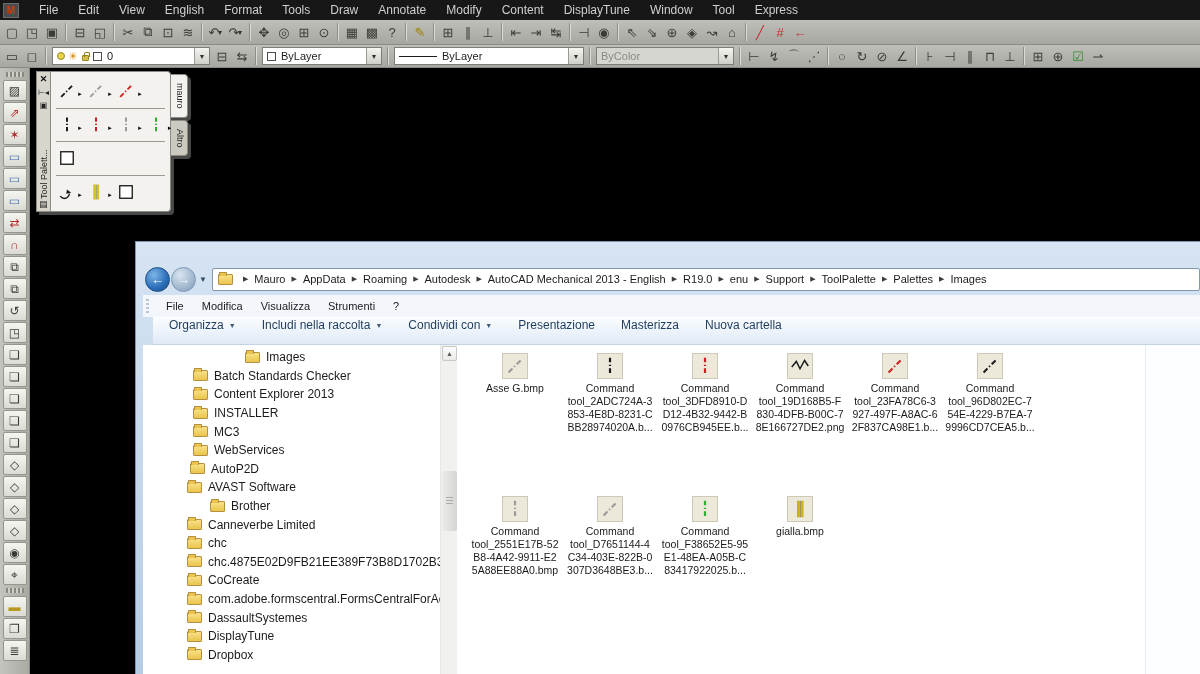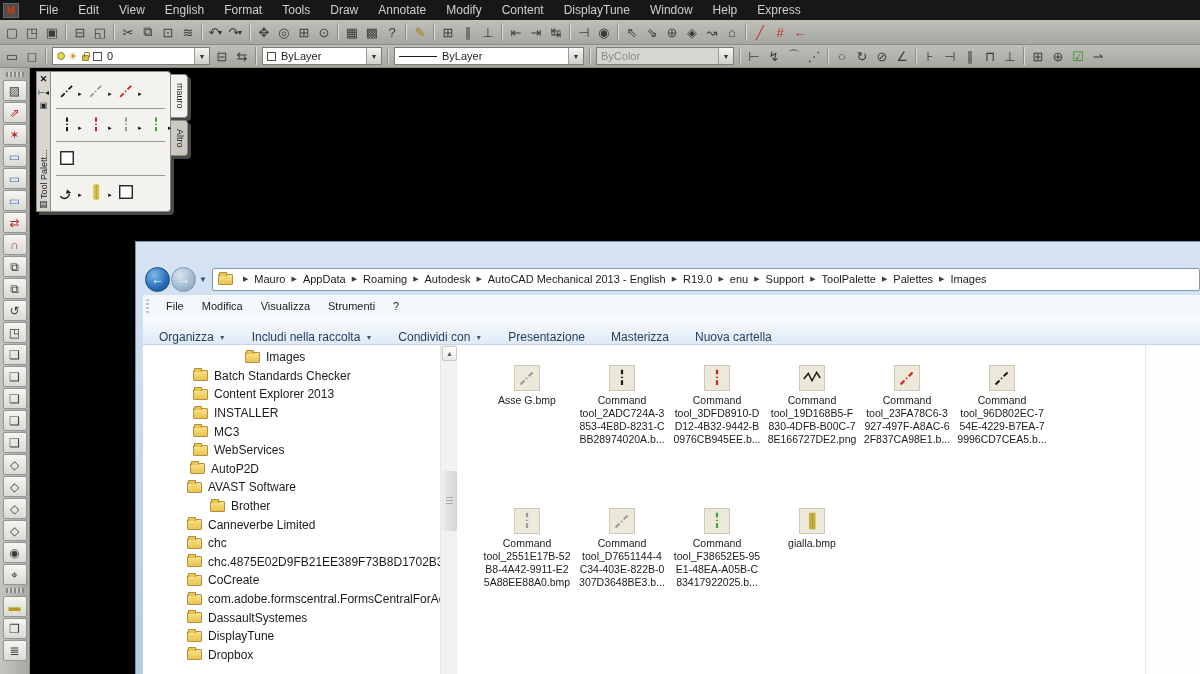--- a/index.html
+++ b/index.html
@@ -85,43 +85,43 @@
     background:#eac44d; border:1px solid #b5913f; border-bottom:none; border-radius:1px 1px 0 0; }
   .csep { font-size:7px; color:#3c3c3c; margin:0 6px; }
   .crumb { white-space:nowrap; }
 
   .exp-menu { height:22px; background:#f3f7fc; display:flex; align-items:center;
     padding-left:14px; font-size:11px; color:#1b1b1b; position:relative; }
   .exp-menu::before { content:""; position:absolute; left:3px; top:4px; bottom:4px; width:3px;
     background:repeating-linear-gradient(#b9c6d4 0 2px,transparent 2px 4px); }
   .emi { padding:2px 9px; }
   .exp-cmd { height:28px; background:linear-gradient(#fafcfe,#dfeaf7); border-top:1px solid #fdfeff;
-    border-bottom:1px solid #c3d3e4; display:flex; align-items:flex-end; padding-left:16px;
-    font-size:12px; color:#1e3c5c; }
+    border-bottom:1px solid #c3d3e4; display:flex; align-items:flex-start; padding-left:16px;
+    font-size:12px; color:#1e3c5c;margin-left:10px; }
   .cmd { display:flex; align-items:center; gap:5px; margin-right:26px; white-space:nowrap; }
   .cr2 { font-size:7px; color:#3c5a78; }
 
   .exp-body { flex:1; background:#fff; display:flex; overflow:hidden; }
   .tree { width:297px; padding-top:3px; font-size:12px; color:#1b1b1b; overflow:hidden; flex:none; }
   .trow { height:18.6px; display:flex; align-items:center; white-space:nowrap; }
   .fico { width:15px; height:11px; flex:none; background:linear-gradient(#f8e289,#eac44d);
     border:1px solid #b5913f; border-radius:1px; position:relative; margin-right:6px; }
   .fico::before { content:""; position:absolute; top:-3px; left:0; width:6px; height:3px;
     background:#eac44d; border:1px solid #b5913f; border-bottom:none; border-radius:1px 1px 0 0; }
 
   .vscroll { width:17px; background:#f1f1ef; border-left:1px solid #e6e6e4; position:relative; flex:none; }
   .varrow { position:absolute; top:1px; left:1px; width:15px; height:15px; font-size:7px; color:#5a5a5a;
     display:flex; align-items:center; justify-content:center;
     background:linear-gradient(#fdfdfd,#e9e9e7); border:1px solid #c8c8c6; border-radius:2px; }
   .vthumb { position:absolute; top:126px; left:1px; width:15px; height:60px;
     background:linear-gradient(90deg,#ececea,#d4d4d2); border:1px solid #ad`AD`aa; border-radius:2px; }
   .vthumb::after { content:""; position:absolute; left:4px; right:4px; top:26px; height:7px;
     background:repeating-linear-gradient(#aaa 0 1px,transparent 1px 3px); }
 
-  .files { flex:1; padding:6px 0 0 25px; overflow:hidden;margin-top:12px; }
+  .files { flex:1; padding:6px 0 0 13px; overflow:hidden; }
   .frow { display:flex; align-items:flex-start; }
   .frow1 { height:143px; }
   .file-item { width:90px; margin-right:5px; flex:none; display:flex; flex-direction:column;
     align-items:center; font-size:10.5px; line-height:13px; color:#1b1b1b; text-align:center; padding:2px 0; }
   .file-item.selected { border:1px solid #7ea7d8; border-radius:2px;
     background:linear-gradient(#fcfdfe,#e8f2fb); padding:1px 0; }
   .ficon { width:26px; height:26px; background:#ece8da; border:1px solid #cdc9b6;
     display:flex; align-items:center; justify-content:center; margin-bottom:3px; }
   .fl { width:100%; }
 
@@ -138,21 +138,21 @@
       <span class="mi">View</span>
       <span class="mi">English</span>
       <span class="mi">Format</span>
       <span class="mi">Tools</span>
       <span class="mi">Draw</span>
       <span class="mi">Annotate</span>
       <span class="mi">Modify</span>
       <span class="mi">Content</span>
       <span class="mi">DisplayTune</span>
       <span class="mi">Window</span>
-      <span class="mi">Help</span>
+      <span class="mi">Tool</span>
       <span class="mi">Express</span>
     </nav>
 </div>
 
 <div class="acad-tb row1" id="tb1">
     <span class="tg">
       <span class="ti">▢</span>
       <span class="ti">◳</span>
       <span class="ti">▣</span>
     </span>

